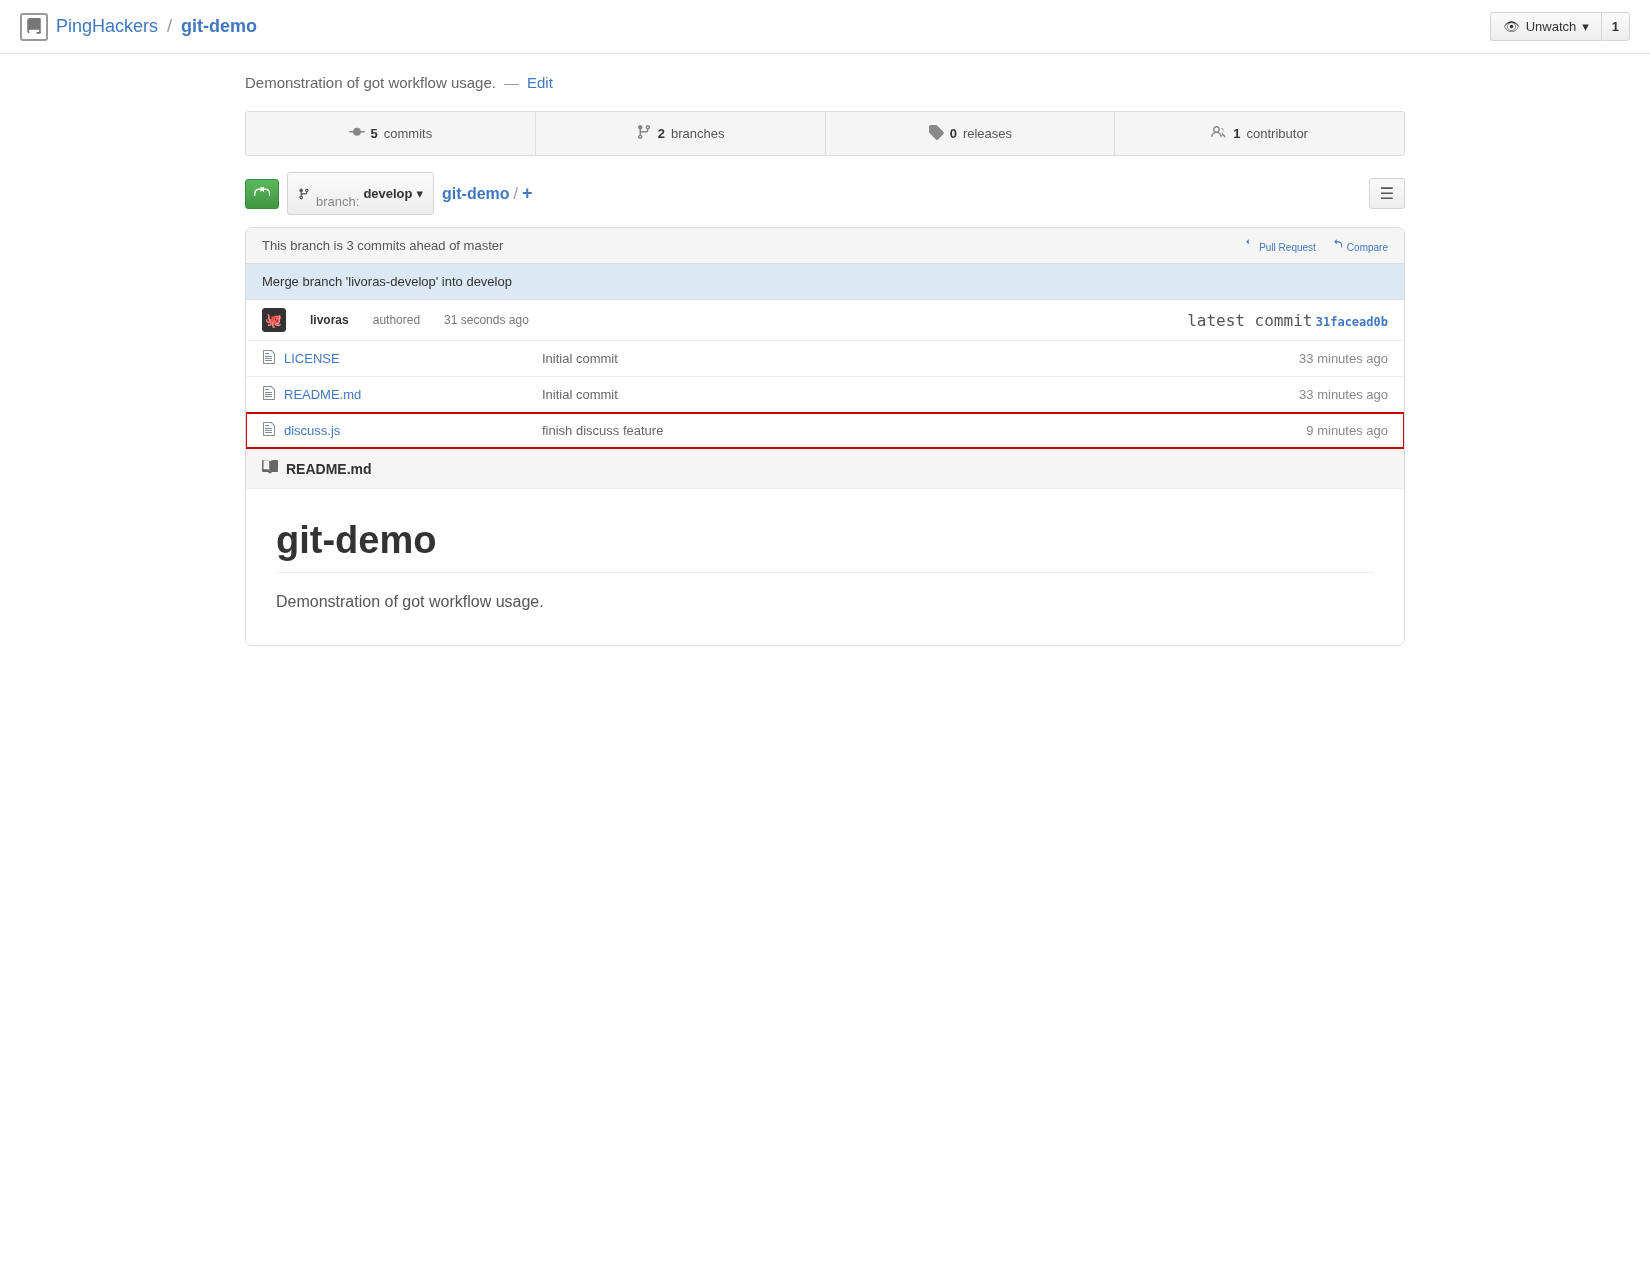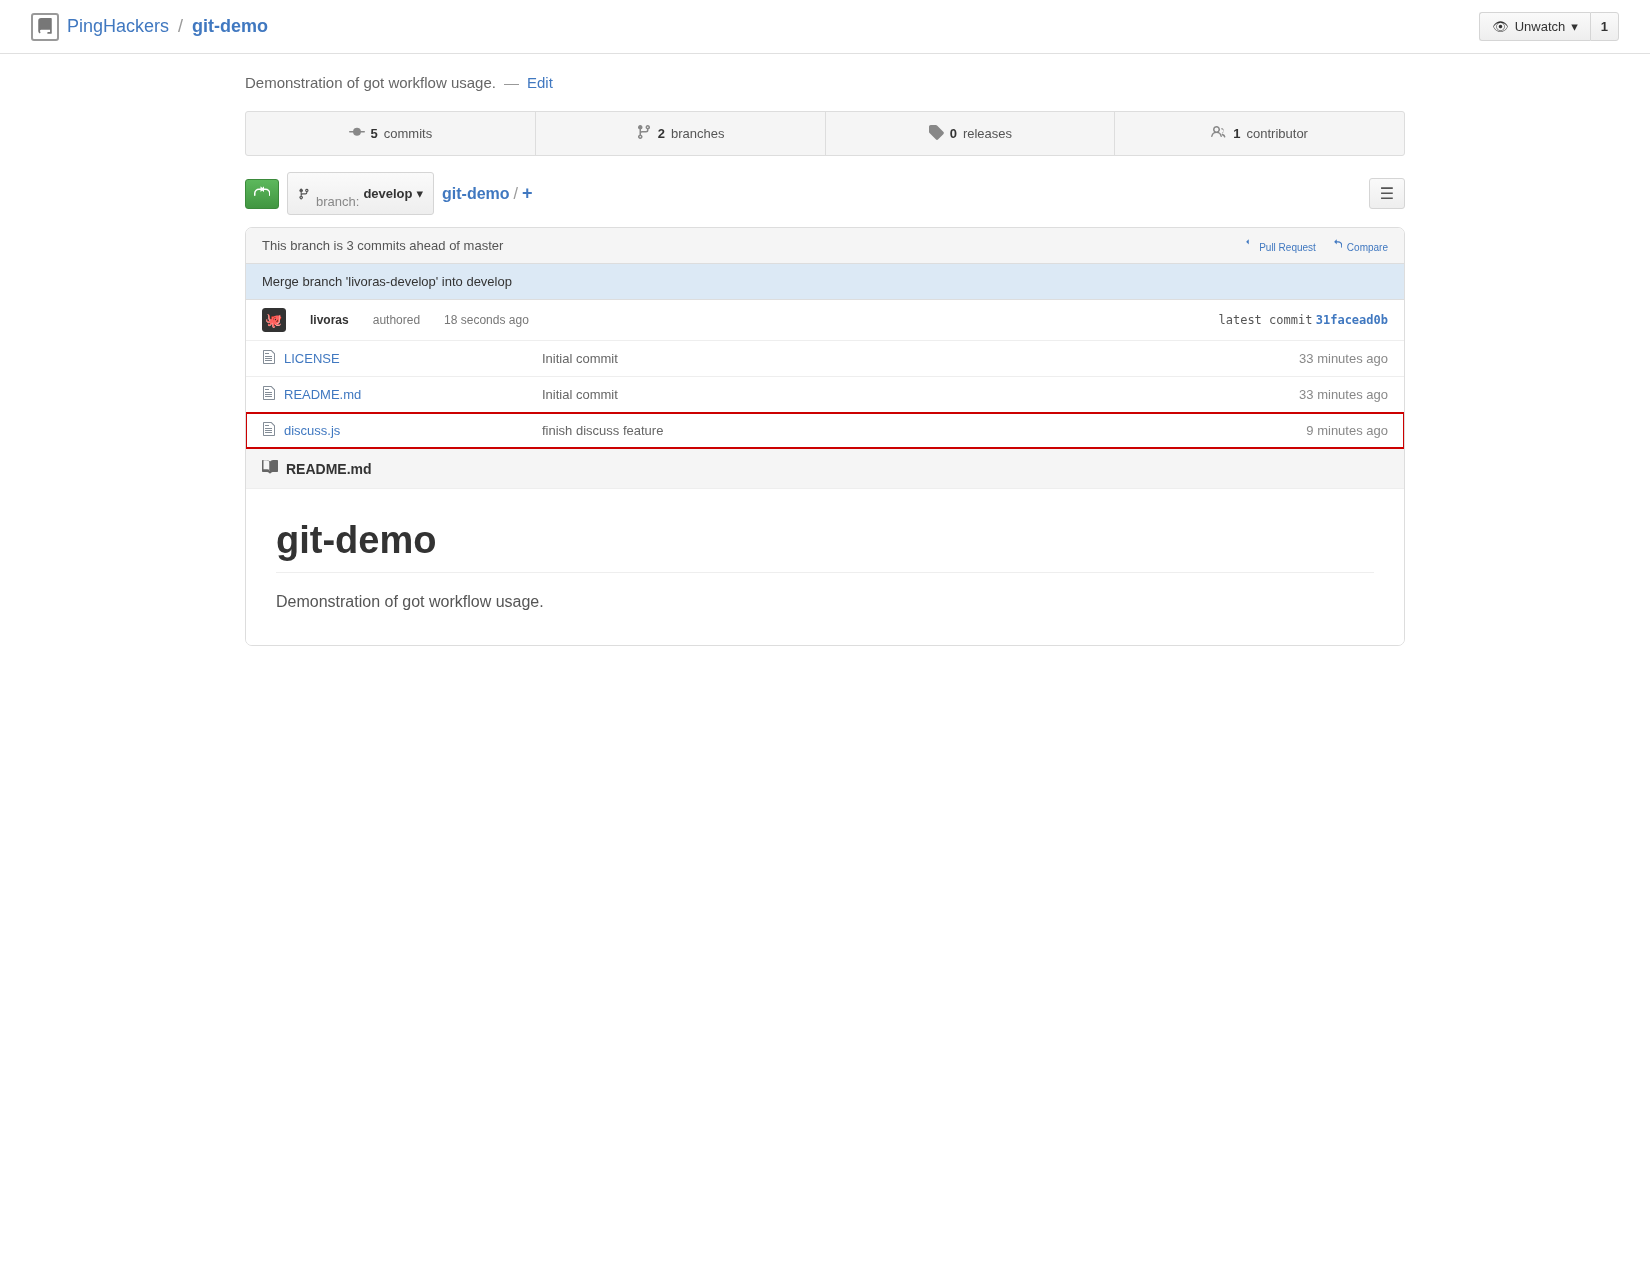--- a/index.html
+++ b/index.html
@@ -8,21 +8,21 @@
       font-size: 14px;
       color: #333;
       background: #fff;
     }
 
     
     .header {
       display: flex;
       align-items: center;
       justify-content: space-between;
-      padding: 12px 31px;
+      padding: 12px 20px;
       border-bottom: 1px solid #e0e0e0;
       background: #fff;
     }
     .header-left {
       display: flex;
       align-items: center;
       gap: 8px;
     }
     .repo-icon {
       width: 28px;
@@ -284,21 +284,21 @@
       align-items: center;
       justify-content: center;
     }
     .author-name {
       color: #333;
       font-weight: bold;
       cursor: pointer;
     }
     .latest-commit-label {
       font-family: monospace;
-      font-size: 12px;
+      font-size: 16px;
       color: #555;
     }
     .latest-commit-hash {
       font-family: monospace;
       font-weight: bold;
       color: #4078c0;
       cursor: pointer;
     }
 
     
@@ -518,21 +518,21 @@
       <span class="commit-message">Merge branch 'livoras-develop' into develop</span>
     </div>
 
     <div class="author-row">
       <div class="author-row-left">
         <div class="avatar">
           <div class="octocat"></div>
         </div>
         <span class="author-name">livoras</span>
         <span>authored</span>
-        <span>18 seconds ago</span>
+        <span>31 seconds ago</span>
       </div>
       <div>
         <span class="latest-commit-label">latest commit</span>
         <span class="latest-commit-hash">31facead0b</span>
       </div>
     </div>
 
     <div class="file-table-wrapper" style="position:relative">
 
 

